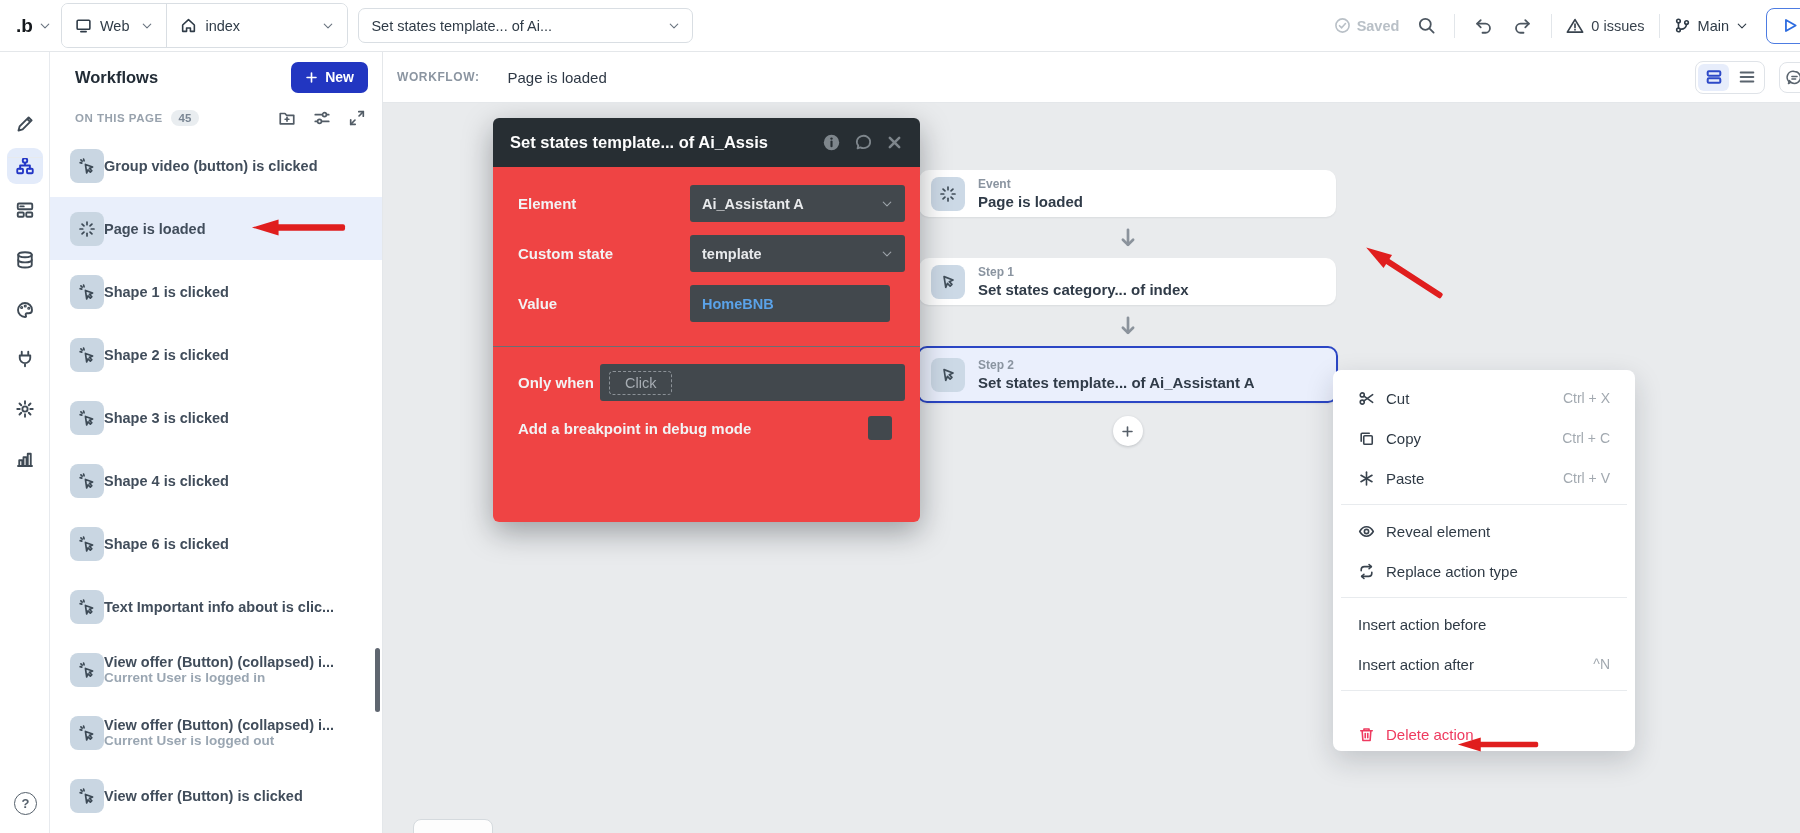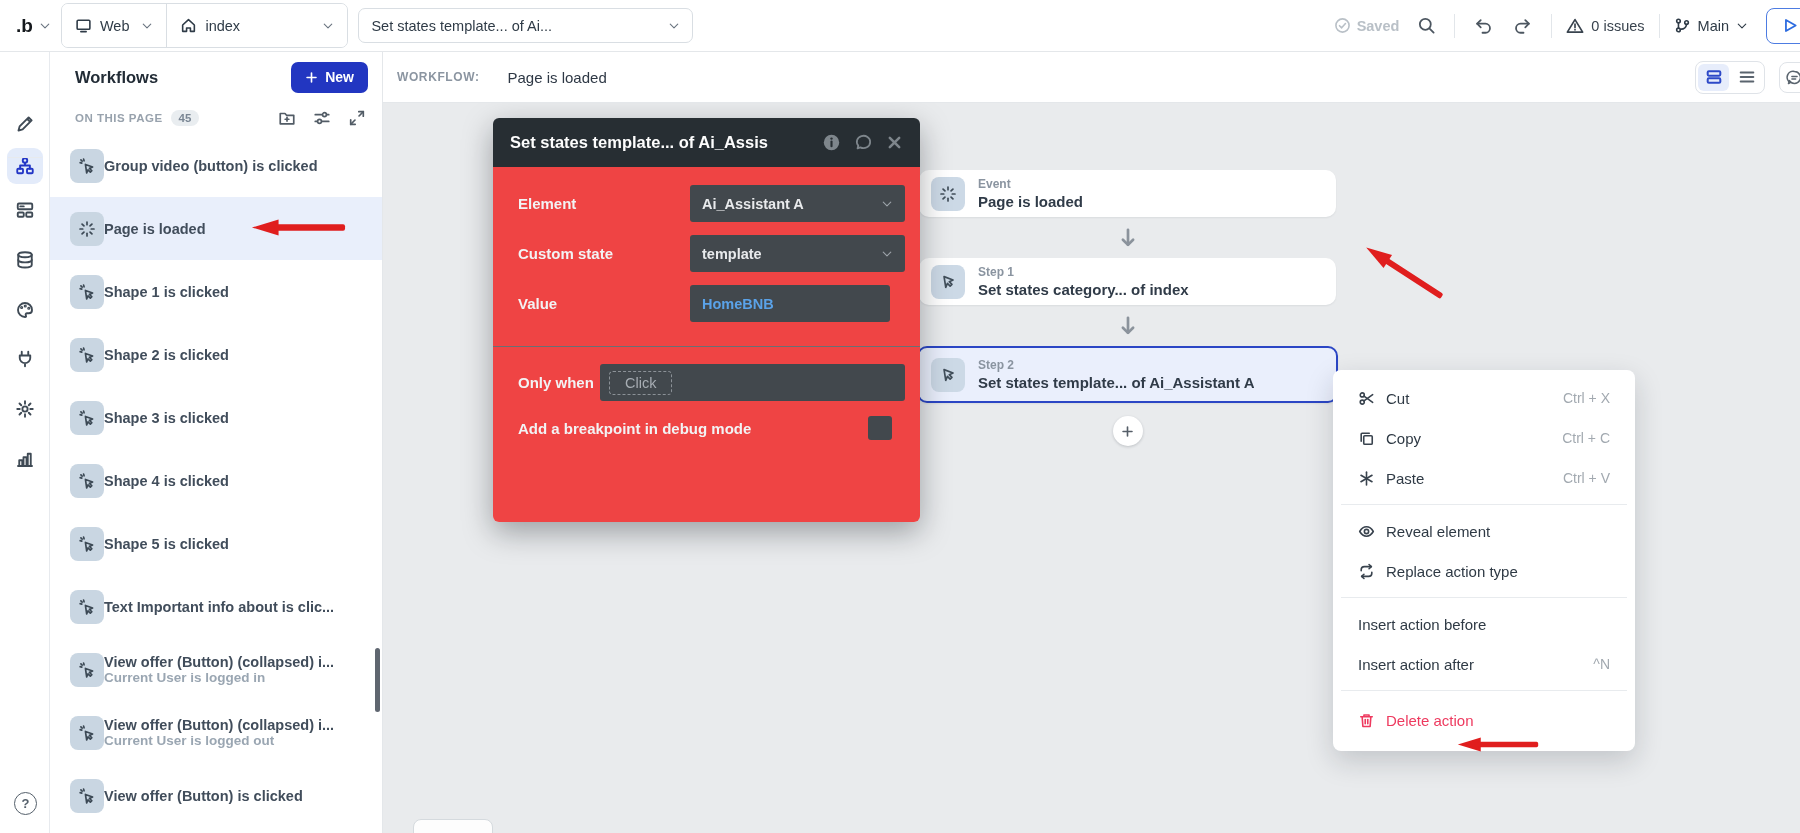--- a/index.html
+++ b/index.html
@@ -450,21 +450,21 @@
       <div class="wf-item">
         <span class="wf-ic">
           <svg width="18" height="18" viewBox="0 0 16 16" fill="none" stroke="currentColor" stroke-width="1.5" stroke-linecap="round" stroke-linejoin="round">
             <path d="M6.6 6.6l6.4 2.3-2.8 1.2 2.1 2.1-1.3 1.3-2.1-2.1-1.2 2.8z"></path>
             <line x1="5" y1="1.9" x2="5.4" y2="3.4"></line>
             <line x1="1.9" y1="5" x2="3.4" y2="5.4"></line>
             <line x1="2.6" y1="2.6" x2="3.7" y2="3.7"></line>
           </svg>
         </span>
         <span class="wf-txt">
-          <span class="wf-title">Shape 5 is clicked</span>
+          <span class="wf-title">Shape 6 is clicked</span>
         </span>
       </div>
       <div class="wf-item">
         <span class="wf-ic">
           <svg width="18" height="18" viewBox="0 0 16 16" fill="none" stroke="currentColor" stroke-width="1.5" stroke-linecap="round" stroke-linejoin="round">
             <path d="M6.6 6.6l6.4 2.3-2.8 1.2 2.1 2.1-1.3 1.3-2.1-2.1-1.2 2.8z"></path>
             <line x1="5" y1="1.9" x2="5.4" y2="3.4"></line>
             <line x1="1.9" y1="5" x2="3.4" y2="5.4"></line>
             <line x1="2.6" y1="2.6" x2="3.7" y2="3.7"></line>
           </svg>
@@ -745,21 +745,21 @@
         </div>
         <div class="ctx-div"></div>
         <div class="ctx-item">
           <span>Insert action before</span>
         </div>
         <div class="ctx-item">
           <span>Insert action after</span>
           <span class="short">^N</span>
         </div>
         <div class="ctx-div"></div>
-        <div class="ctx-item danger" style="height: 46px;">
+        <div class="ctx-item danger" style="height: 46px; align-items: flex-end;">
           <span class="ic">
             <svg width="17" height="17" viewBox="0 0 16 16" fill="none" stroke="currentColor" stroke-width="1.5" stroke-linecap="round" stroke-linejoin="round">
               <path d="M2.6 4.4h10.8M5.6 4.4V2.8h4.8v1.6M3.9 4.4l.7 9.2h6.8l.7-9.2"></path>
               <line x1="6.8" y1="7" x2="6.8" y2="11"></line>
               <line x1="9.2" y1="7" x2="9.2" y2="11"></line>
             </svg>
           </span>
           <span>Delete action</span>
         </div>
       </div>

